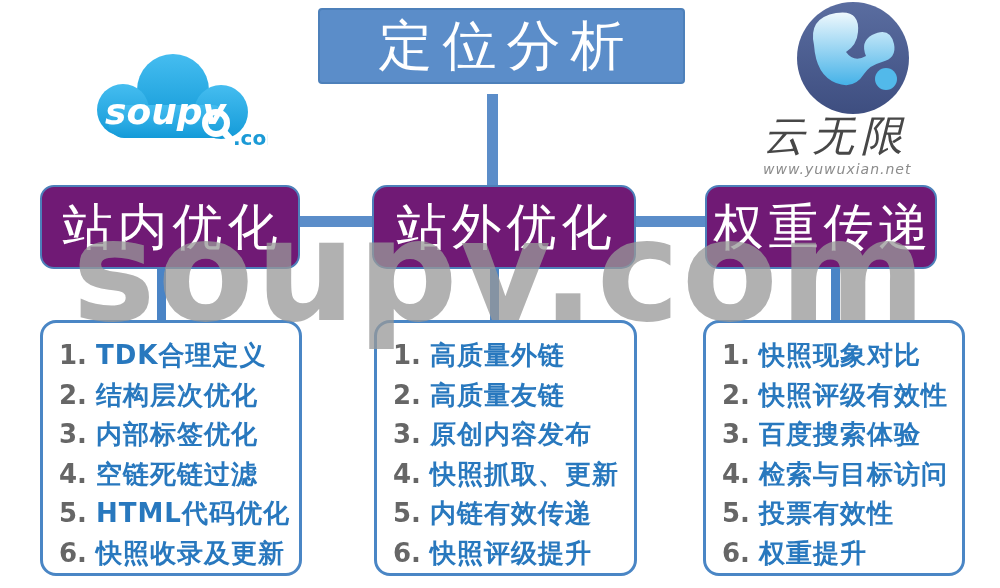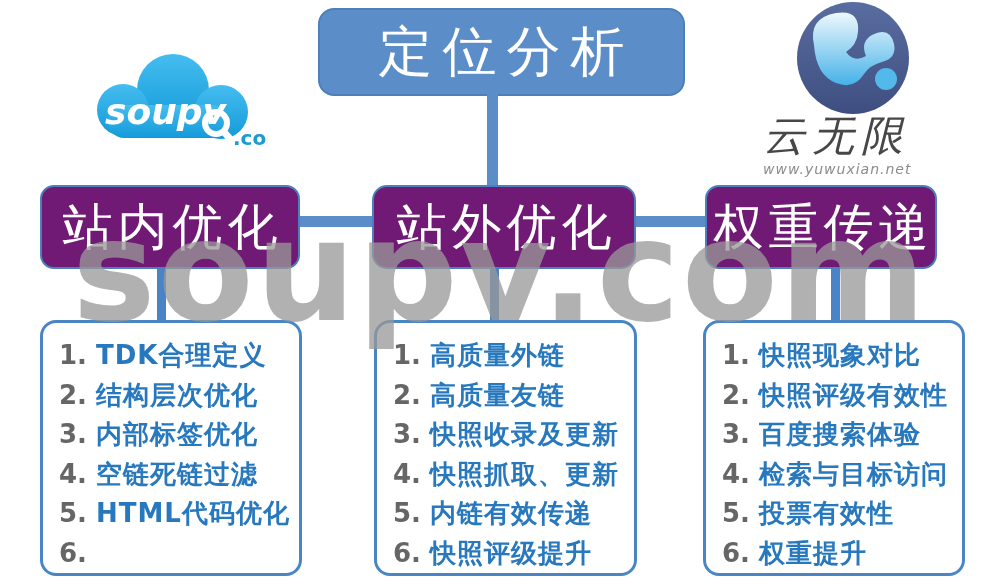--- a/index.html
+++ b/index.html
@@ -5,22 +5,22 @@
   * { margin:0; padding:0; box-sizing:border-box; }
   html,body { background:#fff; }
   .canvas {
     position:relative; width:1000px; height:588px;
     background:#ffffff; overflow:hidden;
     font-family:"DejaVu Sans", sans-serif;
   }
 
   
   .root-box {
-    position:absolute; left:318px; top:8px; width:367px; height:88px;
-    background:#5b8dc9; border:2px solid #4d80ba; border-radius:16px;
+    position:absolute; left:318px; top:8px; width:367px; height:76px;
+    background:#5b8dc9; border:2px solid #4d80ba; border-radius:4px;
     display:flex; align-items:center; justify-content:center;
     color:#ffffff; font-size:54px; font-weight:300; letter-spacing:10px;
     text-indent:10px;
   }
 
   
   .branch-box {
     position:absolute; top:185px; height:84px;
     background:#701a75; border:2px solid #4d80ba; border-radius:14px;
     display:flex; align-items:center; justify-content:center;
@@ -154,35 +154,36 @@
     <div class="li">
       <span class="num">4.</span>
       <span class="txt">空链死链过滤</span>
     </div>
     <div class="li">
       <span class="num">5.</span>
       <span class="txt">HTML代码优化</span>
     </div>
     <div class="li">
       <span class="num">6.</span>
+      <span class="txt">快照收录及更新</span>
     </div>
   </div>
 
   <div class="list-box list-1">
     <div class="li">
       <span class="num">1.</span>
       <span class="txt">高质量外链</span>
     </div>
     <div class="li">
       <span class="num">2.</span>
       <span class="txt">高质量友链</span>
     </div>
     <div class="li">
       <span class="num">3.</span>
-      <span class="txt">快照收录及更新</span>
+      <span class="txt">原创内容发布</span>
     </div>
     <div class="li">
       <span class="num">4.</span>
       <span class="txt">快照抓取、更新</span>
     </div>
     <div class="li">
       <span class="num">5.</span>
       <span class="txt">内链有效传递</span>
     </div>
     <div class="li">

